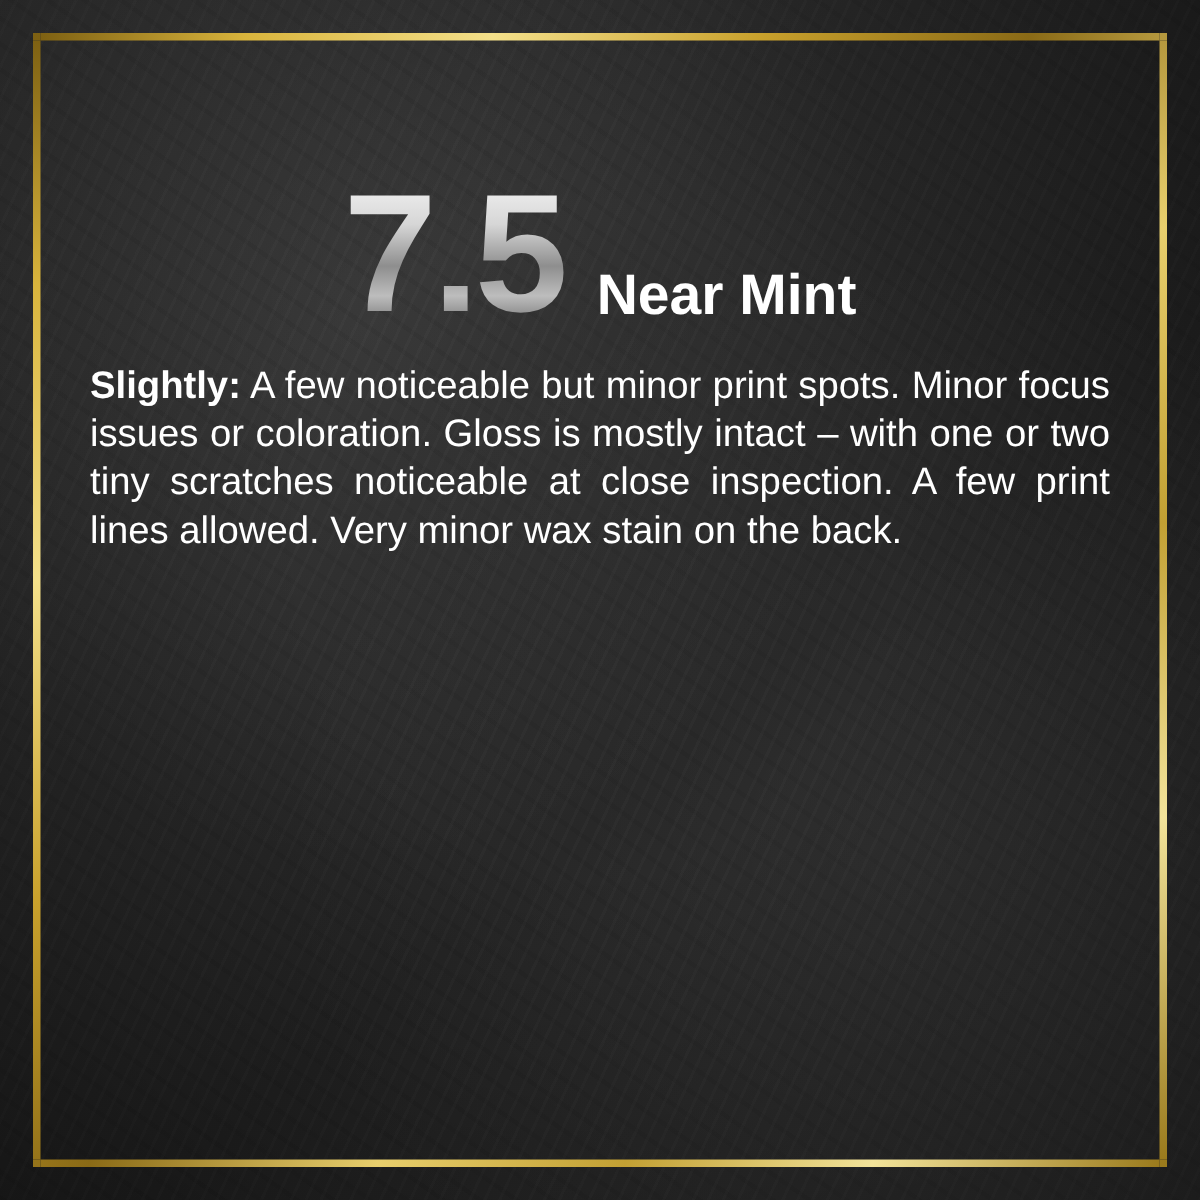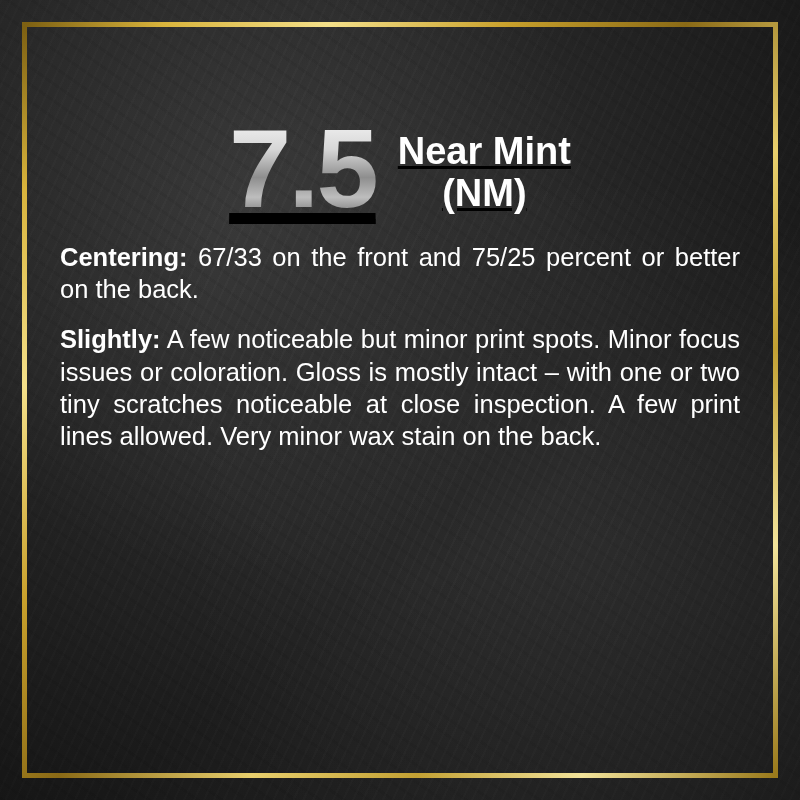--- a/index.html
+++ b/index.html
@@ -79,25 +79,24 @@
     position: absolute;
     left: 60px;
     right: 60px;
     top: 120px;
     bottom: 60px;
   }
 
   
   .grade-row {
     display: flex;
-    align-items: center;
+    align-items: flex-end;
     justify-content: center;
     gap: 22px;
     margin-bottom: 22px;
-    text-decoration: underline;
   }
   .grade-number {
     font-size: 112px;
     font-weight: bold;
     line-height: 0.88;
     letter-spacing: -3px;
     background: linear-gradient(180deg, #f2f2f2 0%, #d6d6d6 30%, #8e8e8e 58%, #bdbdbd 78%, #6f6f6f 100%);
     -webkit-background-clip: text;
     background-clip: text;
     color: transparent;
@@ -142,27 +141,23 @@
   <div class="texture"></div>
   <div class="vignette"></div>
   <div class="gold-frame"></div>
 
   <div class="inner">
 
     <div class="grade-row">
       <div class="grade-number">7.5</div>
       <div class="grade-label">
         <span>Near Mint</span>
-        <span class="abbr">(NM)</span>
       </div>
     </div>
 
     <div class="criteria">
-      <p>
-        <span class="term">Centering:</span><span> 67/33 on the front and 75/25 percent or better on the back.</span>
-      </p>
       <p>
         <span class="term">Slightly:</span><span> A few noticeable but minor print spots. Minor focus issues or coloration. Gloss is mostly intact – with one or two tiny scratches noticeable at close inspection. A few print lines allowed. Very minor wax stain on the back.</span>
       </p>
     </div>
 
   </div>
 </div>
 
 </body></html>

